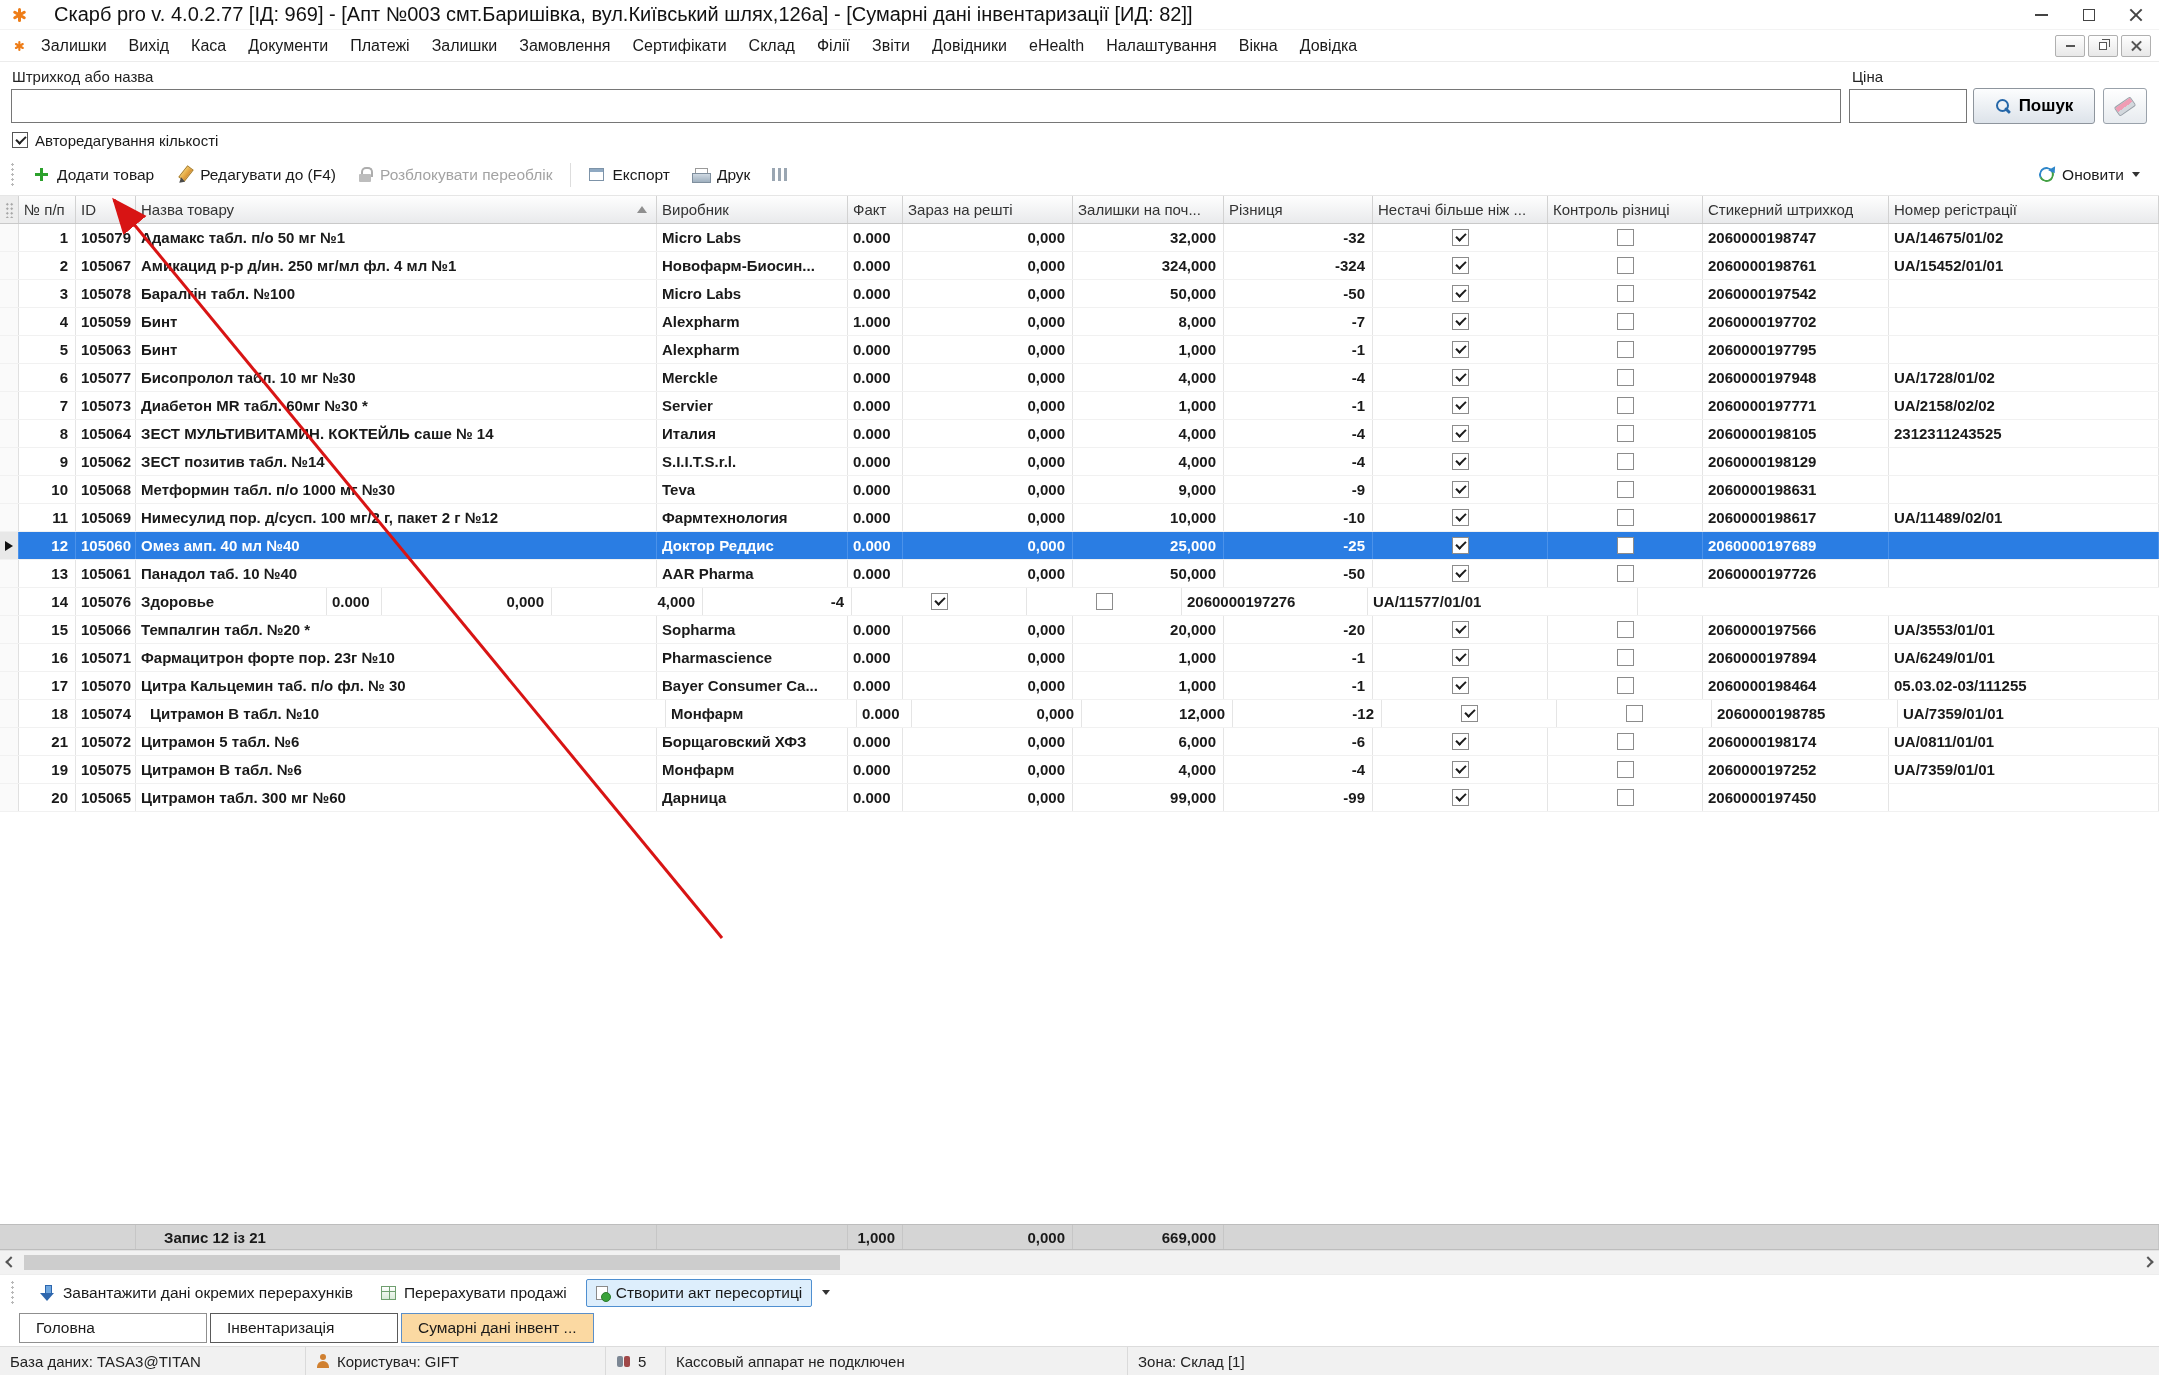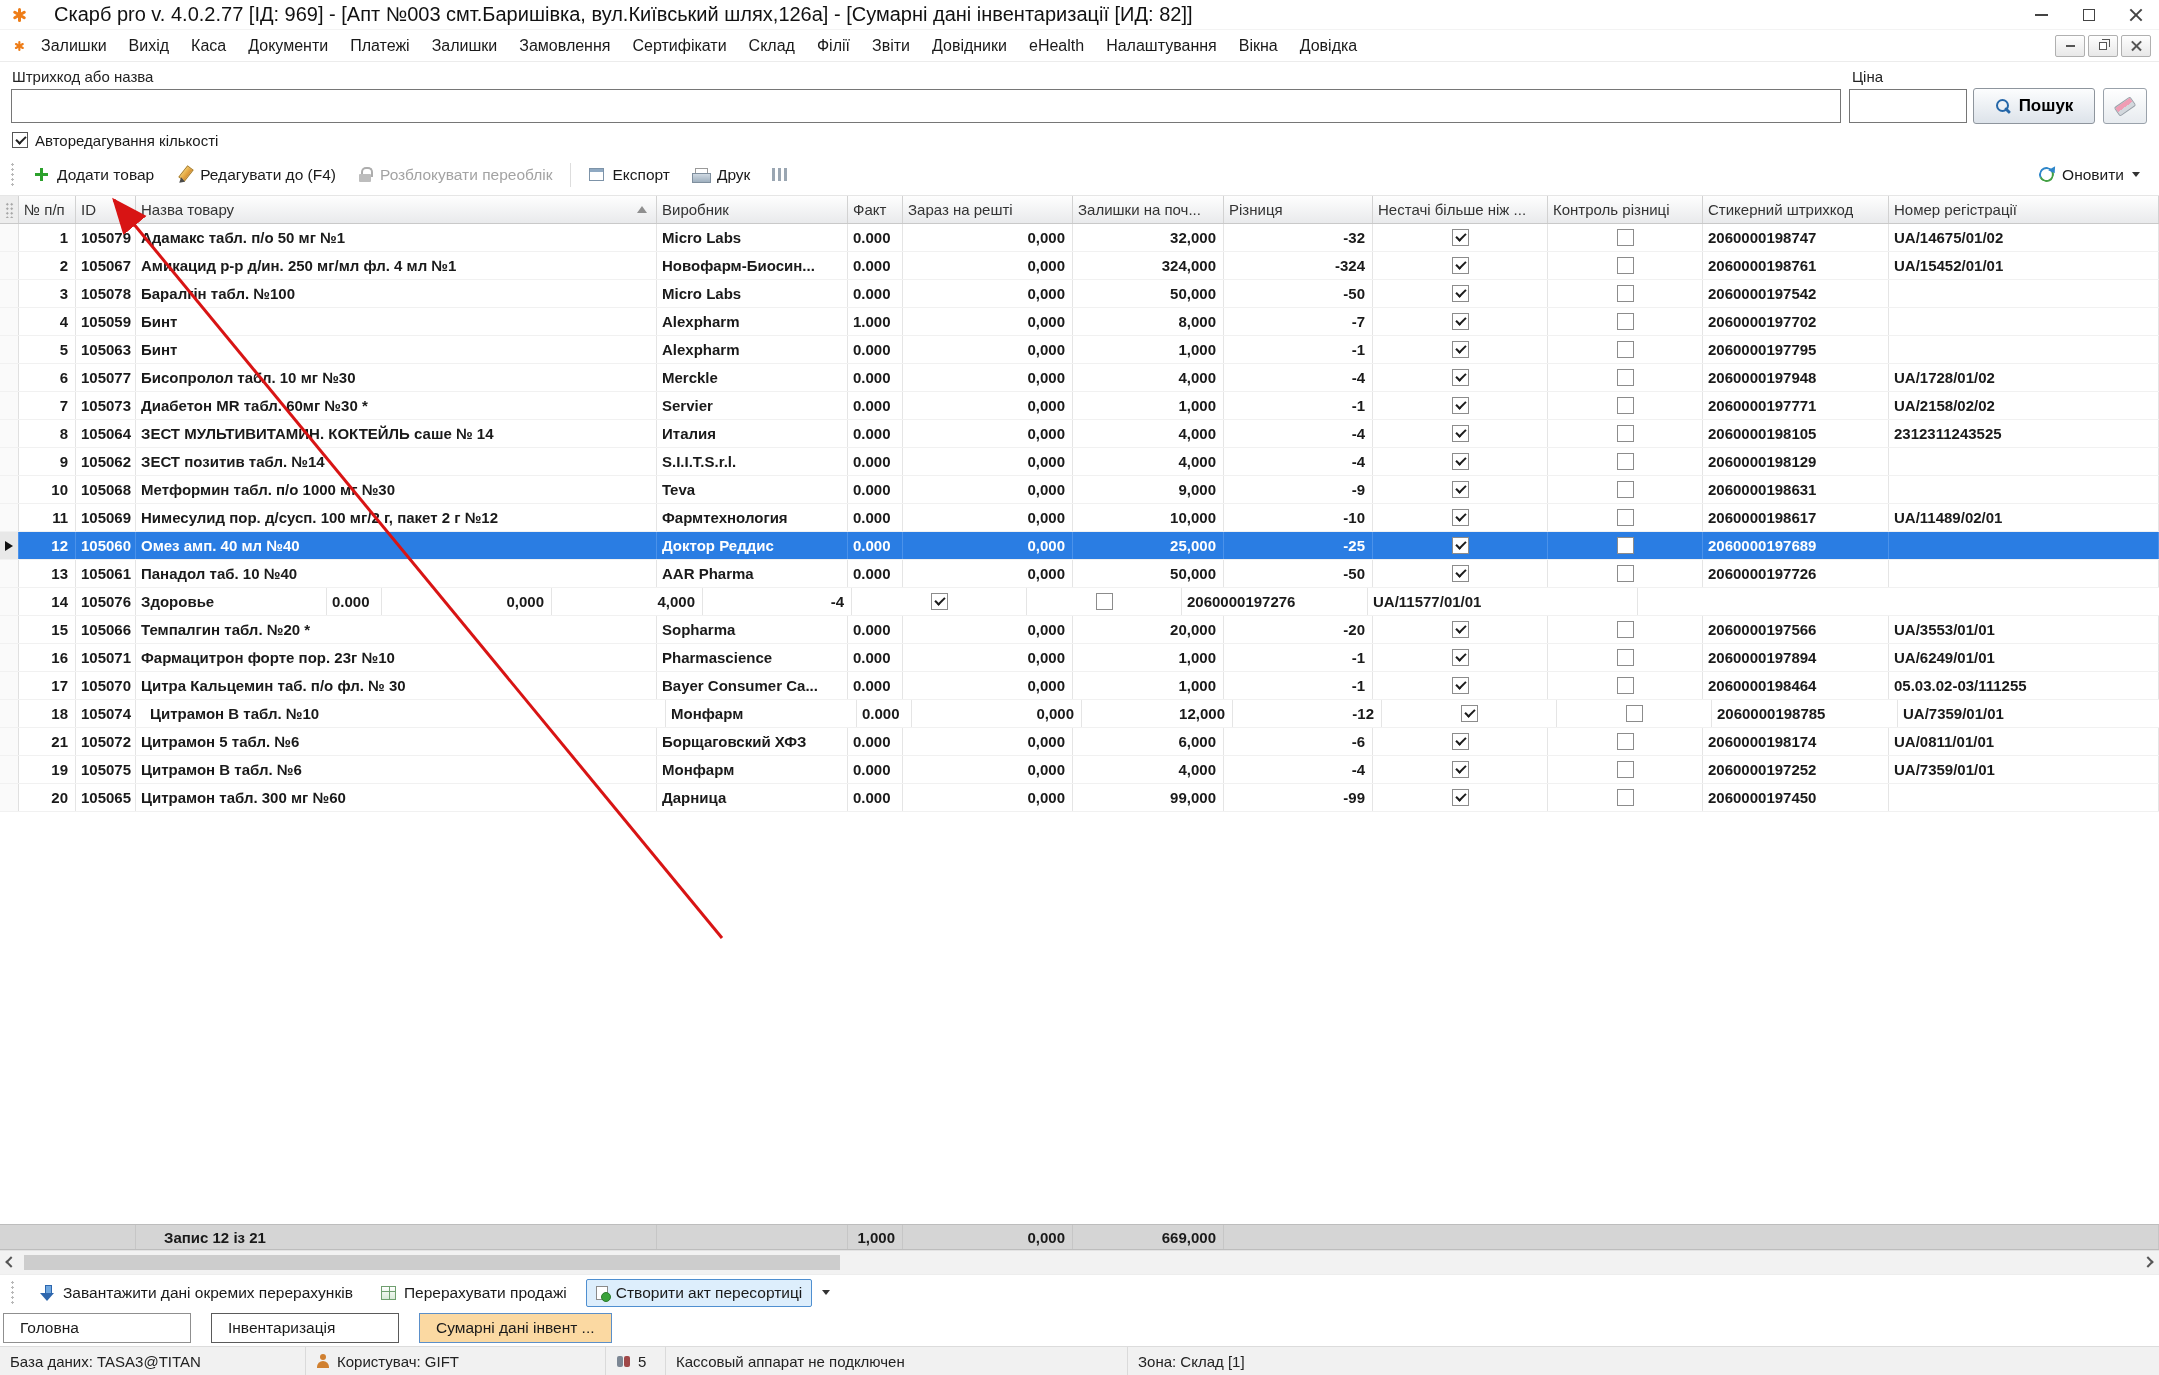--- a/index.html
+++ b/index.html
@@ -123,21 +123,21 @@
   .bbtn{ display:flex; align-items:center; gap:8px; font-size:15.5px; padding:4px 9px; white-space:nowrap; }
   .bbtn.accent{ background:var(--accent_button_bg,#ddeefc); border:1px solid var(--accent_button_border,#4f8fd0); border-radius:2px; }
   .download-icon{ width:15px; height:16px; }
   .download-icon::before{ content:""; position:absolute; left:5px; top:0; width:5px; height:8px; background:#6fa7e0; border:1px solid #2d66ad; }
   .download-icon::after{ content:""; position:absolute; left:0; top:8px; border-left:7.5px solid transparent; border-right:7.5px solid transparent; border-top:8px solid #2d66ad; }
   .recalc-icon{ width:15px; height:14px; border:1px solid #6f9f6f; background:linear-gradient(#fff,#d9ead9); }
   .recalc-icon::before{ content:""; position:absolute; left:0; top:4px; right:0; height:1px; background:#6f9f6f; }
   .recalc-icon::after{ content:""; position:absolute; left:7px; top:0; width:1px; bottom:0; background:#6f9f6f; }
   .act-icon{ width:12px; height:14px; border:1px solid #8a8a8a; background:#fff; }
   .act-icon::after{ content:""; position:absolute; right:-4px; bottom:-3px; width:8px; height:8px; border-radius:50%; background:#3aa23a; border:1px solid #2c7c2c; }
-  .tabs{ height:36px; display:flex; align-items:center; padding:0 3px; gap:20px; flex:0 0 auto; }
+  .tabs{ height:36px; display:flex; align-items:center; padding:0 19px; gap:3px; flex:0 0 auto; }
   .tab{ height:30px; display:flex; align-items:center; justify-content:flex-start; padding:0 16px; border:1px solid #8f8f8f; background:#fff; font-size:15.5px; min-width:188px; white-space:nowrap; }
   .tab.mid{ border-color:#5a5a5a; }
   .tab.active{ background:var(--active_tab_bg,#fbd9a2); border-color:#5b8fc9; }
   .statusbar{ height:29px; display:flex; align-items:center; background:#f1f1f1; border-top:1px solid #dcdcdc; font-size:15px; color:#222; flex:0 0 auto; }
   .sseg{ display:flex; align-items:center; gap:7px; height:100%; padding:0 10px; border-right:1px solid #dadada; white-space:nowrap; flex:none; }
   .sseg.s1{ width:306px; } .sseg.s2{ width:300px; } .sseg.s3{ width:60px; } .sseg.s4{ width:462px; }
   .sseg.s5{ border-right:none; flex:1 1 auto; }
   .user-icon{ width:14px; height:14px; }
   .user-icon::before{ content:""; position:absolute; left:4px; top:0; width:6px; height:6px; background:#d08030; border-radius:50%; }
   .user-icon::after{ content:""; position:absolute; left:1px; top:7px; width:12px; height:7px; background:#d08030; border-radius:6px 6px 0 0; }

